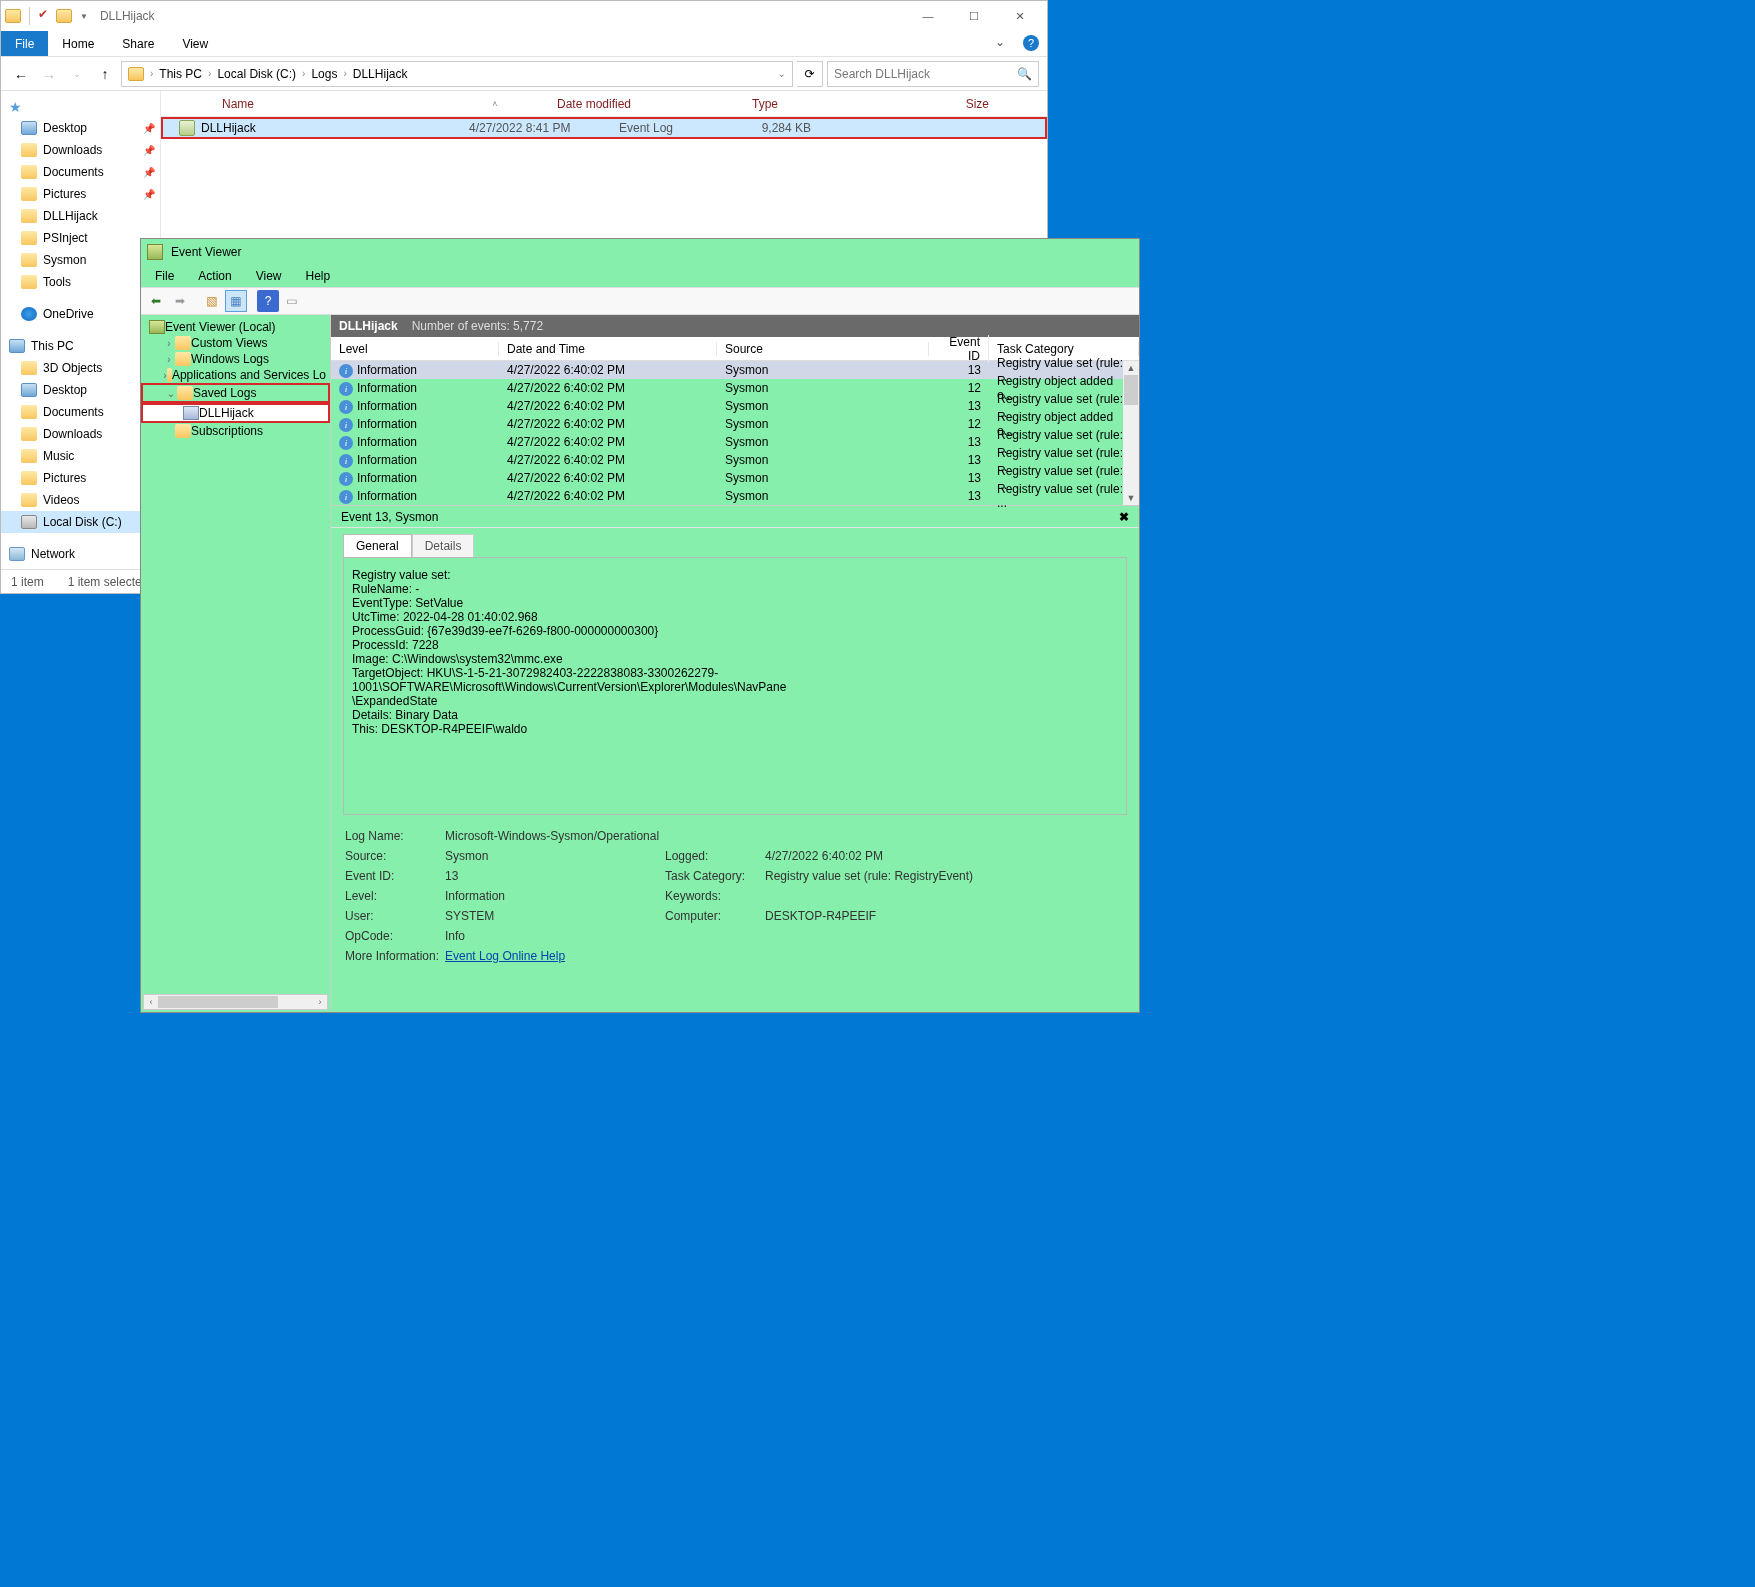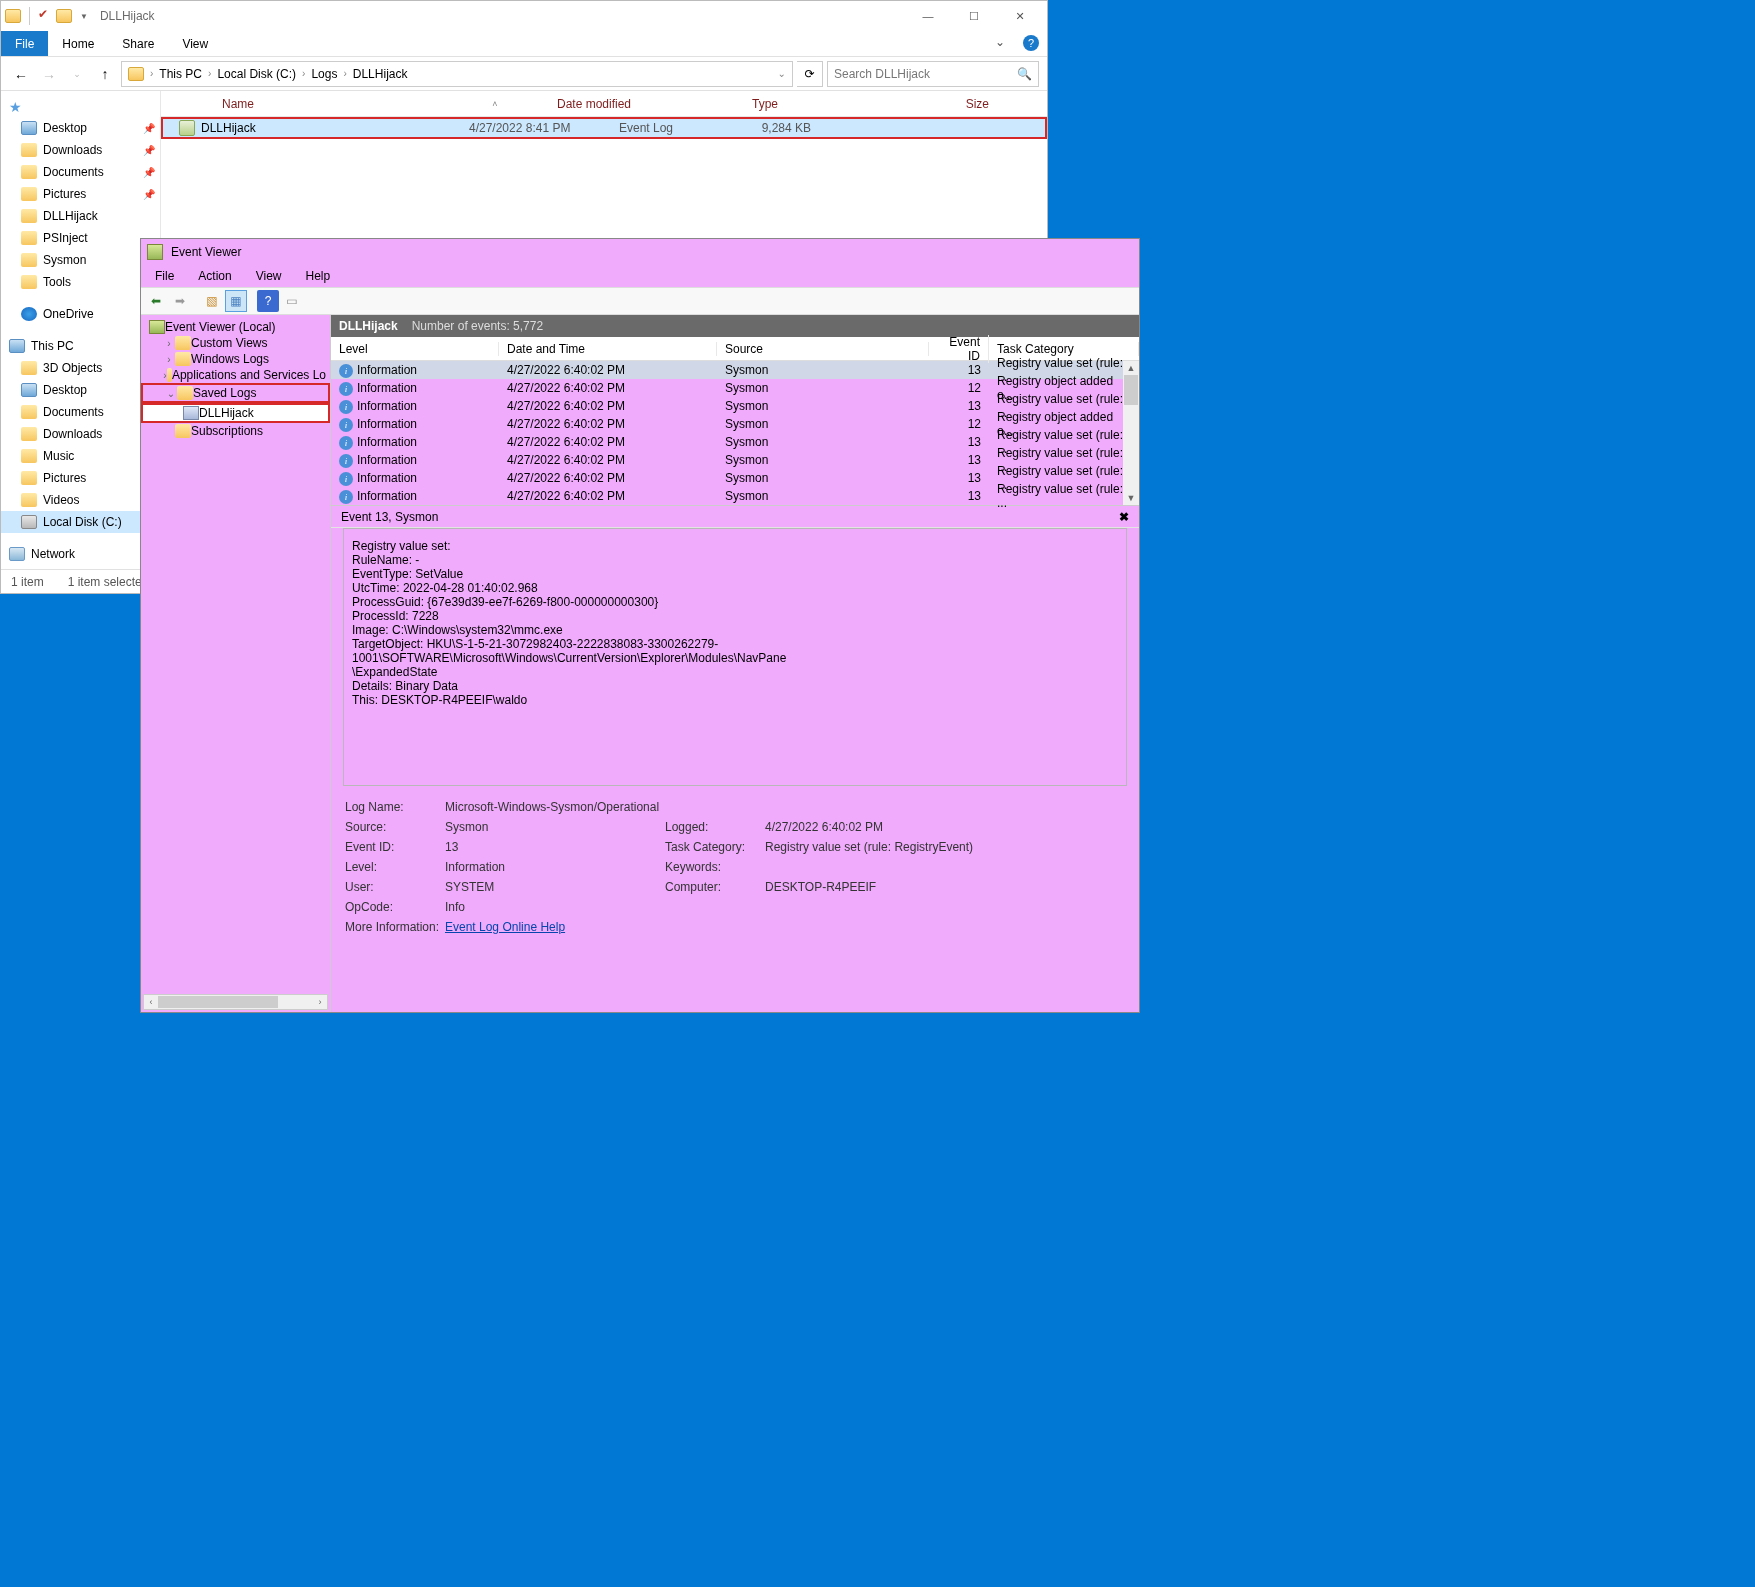--- a/index.html
+++ b/index.html
@@ -52,21 +52,21 @@
   .sort-ind {width:18px; text-align:center; color:#888; font-size:9px;}
   .file-row { display:flex; align-items:center; height:22px; padding-left:8px; border:2px solid #d62828; background:#cce8ff;}
   .file-row .cell{padding:0 8px;}
   .file-row .name{width:272px; display:flex; align-items:center; gap:6px;}
   .file-row .date{width:150px;color:#555;} .file-row .type{width:120px;color:#555;} .file-row .size{width:88px; text-align:right;color:#555;}
   .evtx-icon{width:16px;height:16px; background:linear-gradient(#e8f0d8,#b8d088); border:1px solid #88a858; border-radius:2px;}
   
   .status-bar { position:absolute; bottom:0; left:0; right:0; height:24px; border-top:1px solid #e1e1e1; display:flex; align-items:center; padding:0 10px; gap:24px; color:#555;}
   
   
-  .eventvwr-window { position:absolute; top:238px; left:140px; width:1000px; height:775px; background:#f0abfc; border:1px solid #888;}
+  .eventvwr-window { position:absolute; top:238px; left:140px; width:1000px; height:775px; background:#86efac; border:1px solid #888;}
   .ev-titlebar { height:26px; display:flex; align-items:center; padding:0 6px; gap:8px;}
   .ev-icon-sm{width:16px;height:16px;background:linear-gradient(#d8e898,#98b858);border:1px solid #788838;}
   .ev-menu { height:22px; display:flex; align-items:center; padding:0 4px; gap:4px;}
   .menu-item{padding:2px 10px;}
   .ev-toolbar { height:28px; border-top:1px solid #ddd; border-bottom:1px solid #ddd; display:flex; align-items:center; padding:0 4px; gap:2px; background:#f8f8f8;}
   .tb-btn{width:22px;height:22px; display:flex;align-items:center;justify-content:center; }
   .tb-btn.active{background:#cde6f7; border:1px solid #5aa0e0;}
   
   .ev-body { display:flex; height:calc(100% - 76px);}
   .ev-tree { width:190px; border-right:1px solid #ccc; padding:4px 0; overflow:hidden; position:relative;}
@@ -407,20 +407,24 @@
         <div class="ev-vscroll">
           <div class="arr" style="top:0;">▲</div>
             <div class="thumb"></div>
             <div class="arr" style="bottom:0;">▼</div>
         </div>
       </div>
       <div class="detail-pane">
         <div class="detail-hdr">
           <span>Event 13, Sysmon</span>
           <span style="font-weight:bold;">✖</span>
+        </div>
+        <div class="detail-tabs">
+          <div class="dtab">General</div>
+          <div class="dtab inactive">Details</div>
         </div>
         <div class="detail-body" id="detail-lines">
             <div>Registry value set:</div>
             <div>RuleName: -</div>
             <div>EventType: SetValue</div>
             <div>UtcTime: 2022-04-28 01:40:02.968</div>
             <div>ProcessGuid: {67e39d39-ee7f-6269-f800-000000000300}</div>
             <div>ProcessId: 7228</div>
             <div>Image: C:\Windows\system32\mmc.exe</div>
             <div>TargetObject: HKU\S-1-5-21-3072982403-2222838083-3300262279-1001\SOFTWARE\Microsoft\Windows\CurrentVersion\Explorer\Modules\NavPane</div>

